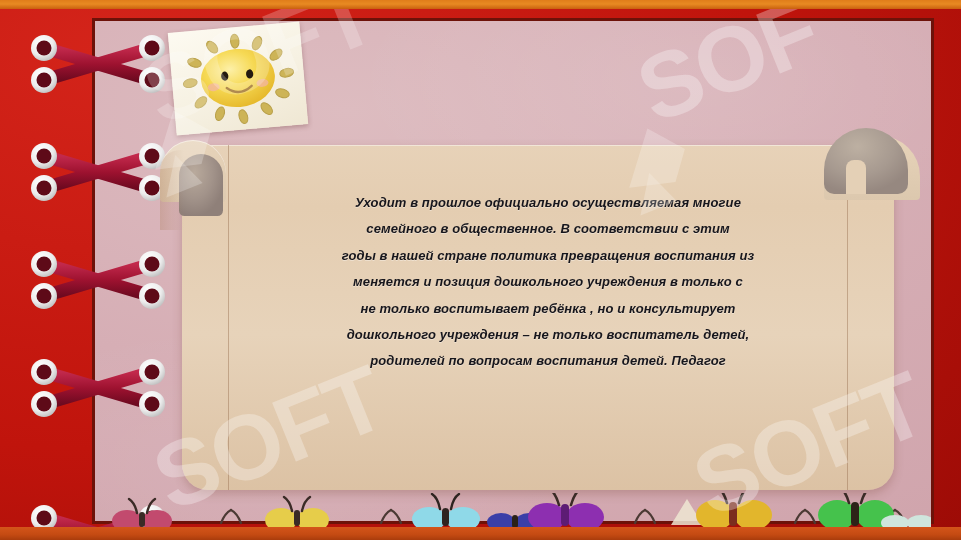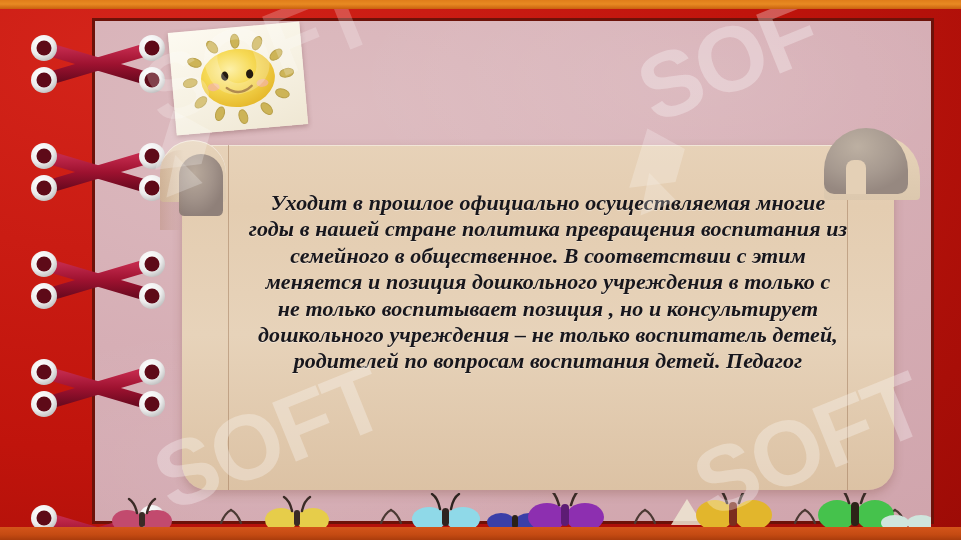--- a/index.html
+++ b/index.html
@@ -127,24 +127,24 @@
     position:absolute;right:54px;top:62px;width:20px;height:34px;
     background:#e4d0b6;
     border-radius:8px 8px 0 0;
   }
 
   
   .scroll-text{
     position:absolute;left:78px;top:92px;width:620px;
     text-align:center;
     color:#17161c;
-    font-family:Liberation Serif, serif;
+    font-family:Liberation Sans, sans-serif;
     font-style:italic;
     font-weight:bold;
-    font-size:22px;
+    font-size:13px;
     line-height:26.4px;
     letter-spacing:.1px;
     z-index:18;
     text-shadow:0 1px 0 rgba(255,255,255,.35);
   }
 
   
   .bug-strip{position:absolute;left:95px;bottom:13px;width:836px;height:34px;z-index:20;pointer-events:none;}
 
   
@@ -292,24 +292,24 @@
     </div>
 
     <div class="roll-right">
       <div class="lip"></div>
       <div class="knob"></div>
       <div class="notch"></div>
     </div>
 
     <div class="scroll-text">
       <div>Уходит в прошлое официально осуществляемая многие</div>
+      <div>семейного в общественное. В соответствии с этим</div>
       <div>годы в нашей стране политика превращения воспитания из</div>
-      <div>семейного в общественное. В соответствии с этим</div>
       <div>меняется и позиция  дошкольного учреждения в только с</div>
-      <div>не только воспитывает позиция , но и консультирует</div>
+      <div>не только воспитывает ребёнка , но и консультирует</div>
       <div>дошкольного учреждения – не только воспитатель детей,</div>
       <div>родителей по вопросам воспитания детей. Педагог</div>
     </div>
   </div>
 
   <svg class="bug-strip" viewBox="0 0 836 34" xmlns="http://www.w3.org/2000/svg">
 
     <g stroke="#4b3a34" stroke-width="2.2" fill="none" stroke-linecap="round">
       <path d="M126,30 Q130,20 136,17"></path>
         <path d="M146,30 Q142,20 136,17"></path>

